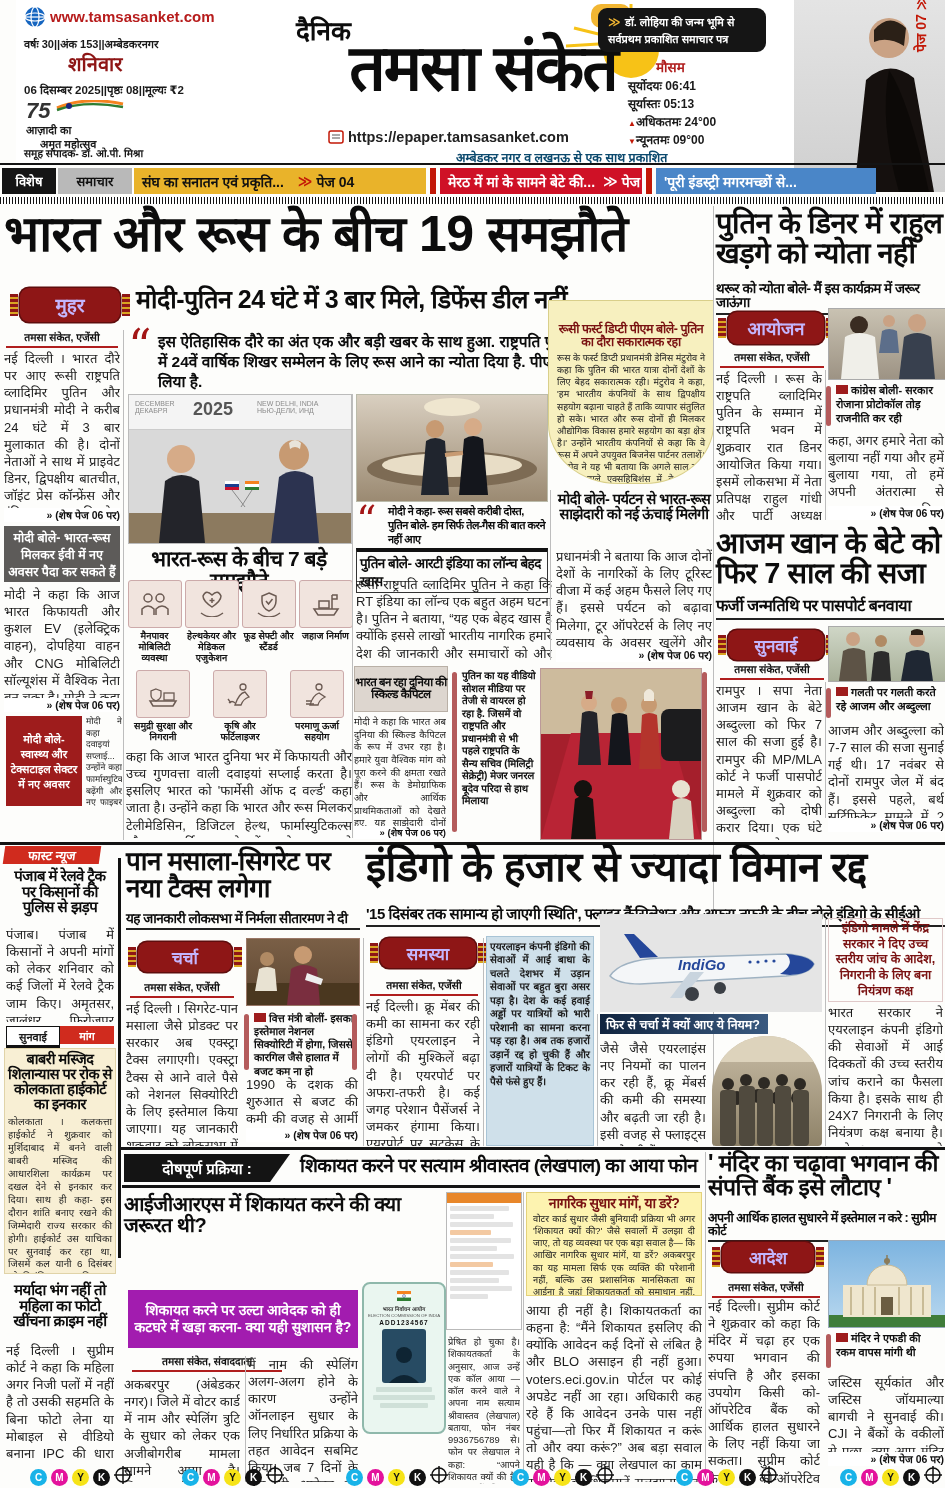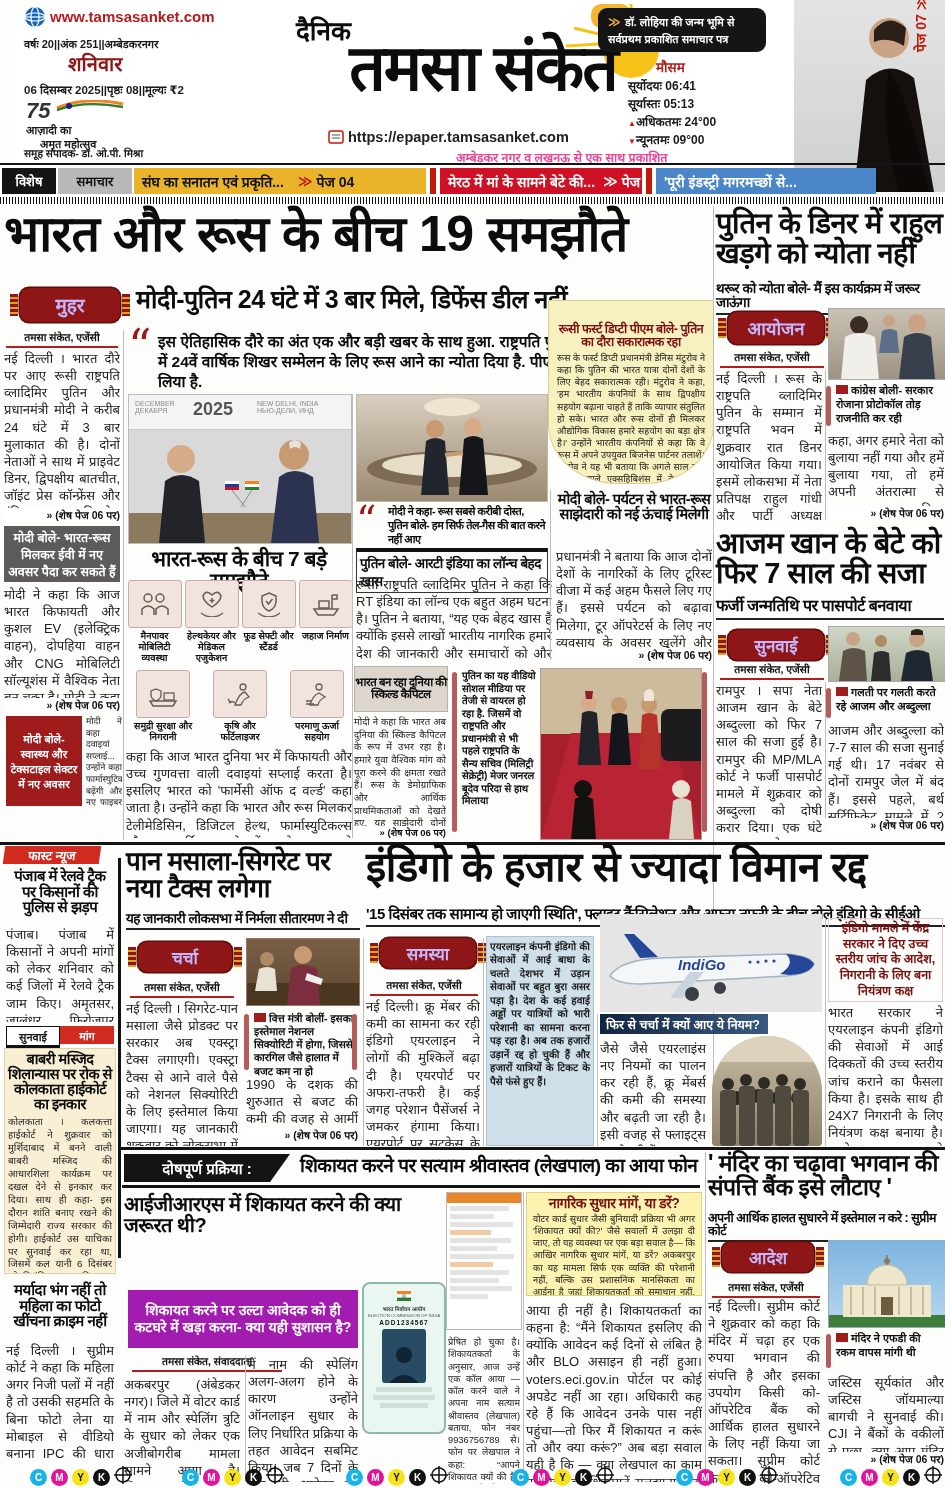--- a/index.html
+++ b/index.html
@@ -43,21 +43,21 @@
   <div class="abs" style="left:16px;top:0;width:787px;height:164px;background:#fff;">
     <span class="abs" style="left:8px;top:6px;">
       <svg width="22" height="22" viewBox="0 0 22 22">
           <circle cx="11" cy="11" r="10" fill="#1565c0"></circle>
           <ellipse cx="11" cy="11" rx="10" ry="4" fill="none" stroke="#fff" stroke-width="1.2"></ellipse>
           <ellipse cx="11" cy="11" rx="4" ry="10" fill="none" stroke="#fff" stroke-width="1.2"></ellipse>
           <line x1="1" y1="11" x2="21" y2="11" stroke="#fff" stroke-width="1.2"></line>
         </svg>
     </span>
     <div class="abs b red" style="left:34px;top:8px;font-size:15px;color:#b71c1c;">www.tamsasanket.com</div>
-    <div class="abs b" style="left:8px;top:36px;font-size:11px;">वर्षः 20||अंक 251||अम्बेडकरनगर</div>
+    <div class="abs b" style="left:8px;top:36px;font-size:11px;">वर्षः 30||अंक 153||अम्बेडकरनगर</div>
     <div class="abs b maroon" style="left:52px;top:50px;font-size:20px;">शनिवार</div>
     <div class="abs b" style="left:8px;top:82px;font-size:11.5px;">06 दिसम्बर 2025||पृष्ठः 08||मूल्यः ₹2</div>
     <div class="abs" style="left:10px;top:98px;width:150px;">
       <span class="b" style="font-size:22px;font-style:italic;color:#333;">75</span>
       <span style="display:inline-block;vertical-align:6px;">
         <svg width="70" height="12" viewBox="0 0 70 12">
             <path d="M2 8 Q 30 -4 68 4" stroke="#f5821f" stroke-width="3" fill="none"></path>
             <path d="M2 10 Q 30 0 68 7" stroke="#2e7d32" stroke-width="2.4" fill="none"></path>
             <circle cx="14" cy="6" r="3" fill="#1a237e"></circle>
           </svg>
@@ -84,21 +84,21 @@
     <div class="abs b" style="left:280px;top:12px;font-size:26px;color:#0c0c0c;">दैनिक</div>
     <div class="abs b" style="left:232px;top:36px;width:470px;text-align:center;font-size:64px;line-height:1.0;color:#0c0c0c;letter-spacing:-2px;">तमसा संकेत</div>
     <span class="abs" style="left:312px;top:130px;">
       <svg width="16" height="14" viewBox="0 0 16 14">
           <rect x="1" y="1" width="14" height="12" rx="2" fill="#fff" stroke="#c21807" stroke-width="1.5"></rect>
           <line x1="4" y1="5" x2="12" y2="5" stroke="#555" stroke-width="1"></line>
           <line x1="4" y1="8" x2="12" y2="8" stroke="#555" stroke-width="1"></line>
         </svg>
     </span>
     <div class="abs b" style="left:332px;top:129px;font-size:14.5px;color:#222;">https://epaper.tamsasanket.com</div>
-    <div class="abs b" style="left:440px;top:149px;font-size:12.5px;color:#ec4899;">अम्बेडकर नगर व लखनऊ से एक साथ प्रकाशित</div>
+    <div class="abs b" style="left:440px;top:149px;font-size:12.5px;color:#0c4a6e;">अम्बेडकर नगर व लखनऊ से एक साथ प्रकाशित</div>
 
     <div class="abs" style="left:575px;top:4px;width:40px;height:24px;background:#f2b632;border-radius:10px;"></div>
     <div class="abs" style="left:582px;top:8px;width:168px;height:44px;background:#151515;color:#fff;border-radius:9px;padding:4px 8px 0 10px;box-sizing:border-box;">
       <span class="b red" style="color:#f2b632;font-size:12px;">≫</span>
       <span class="b" style="font-size:11px;">डॉ. लोहिया की जन्म भूमि से</span>
       <div class="b" style="font-size:11px;margin-top:1px;">सर्वप्रथम प्रकाशित समाचार पत्र</div>
     </div>
 
     <div class="abs" style="left:612px;top:58px;width:150px;">
       <div class="b maroon" style="font-size:13.5px;margin-left:28px;color:#b01e1e;">मौसम</div>

